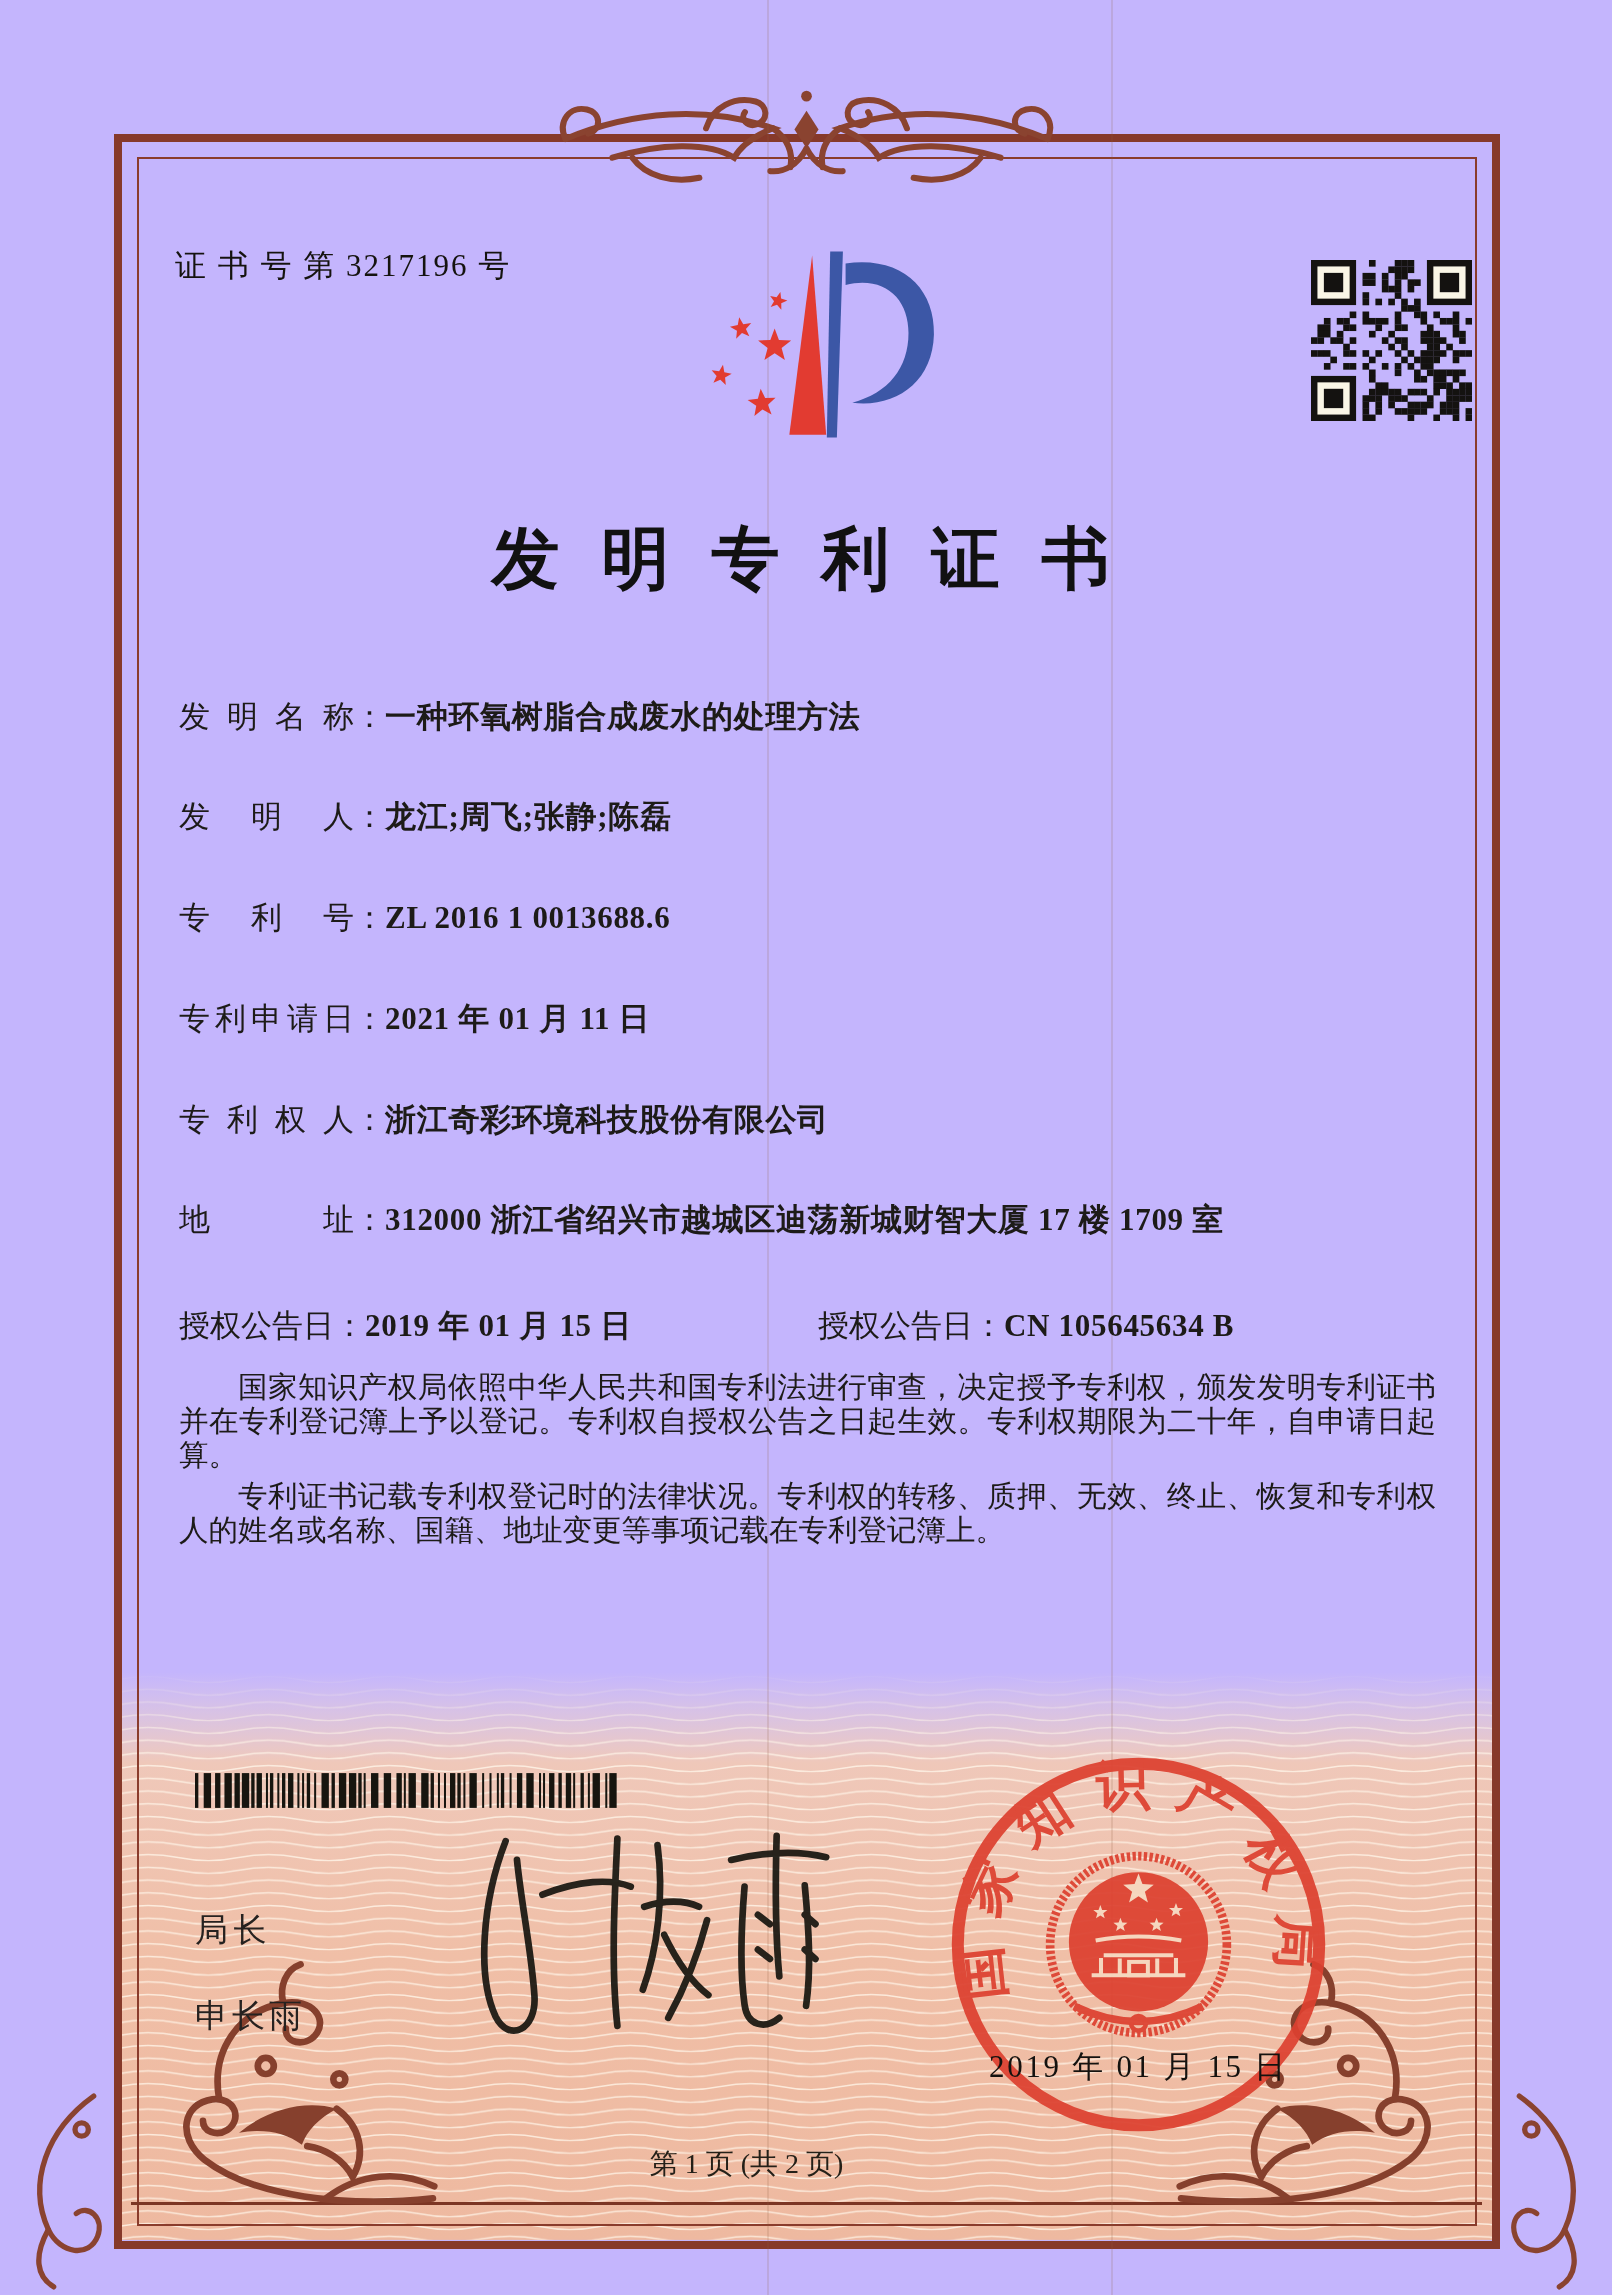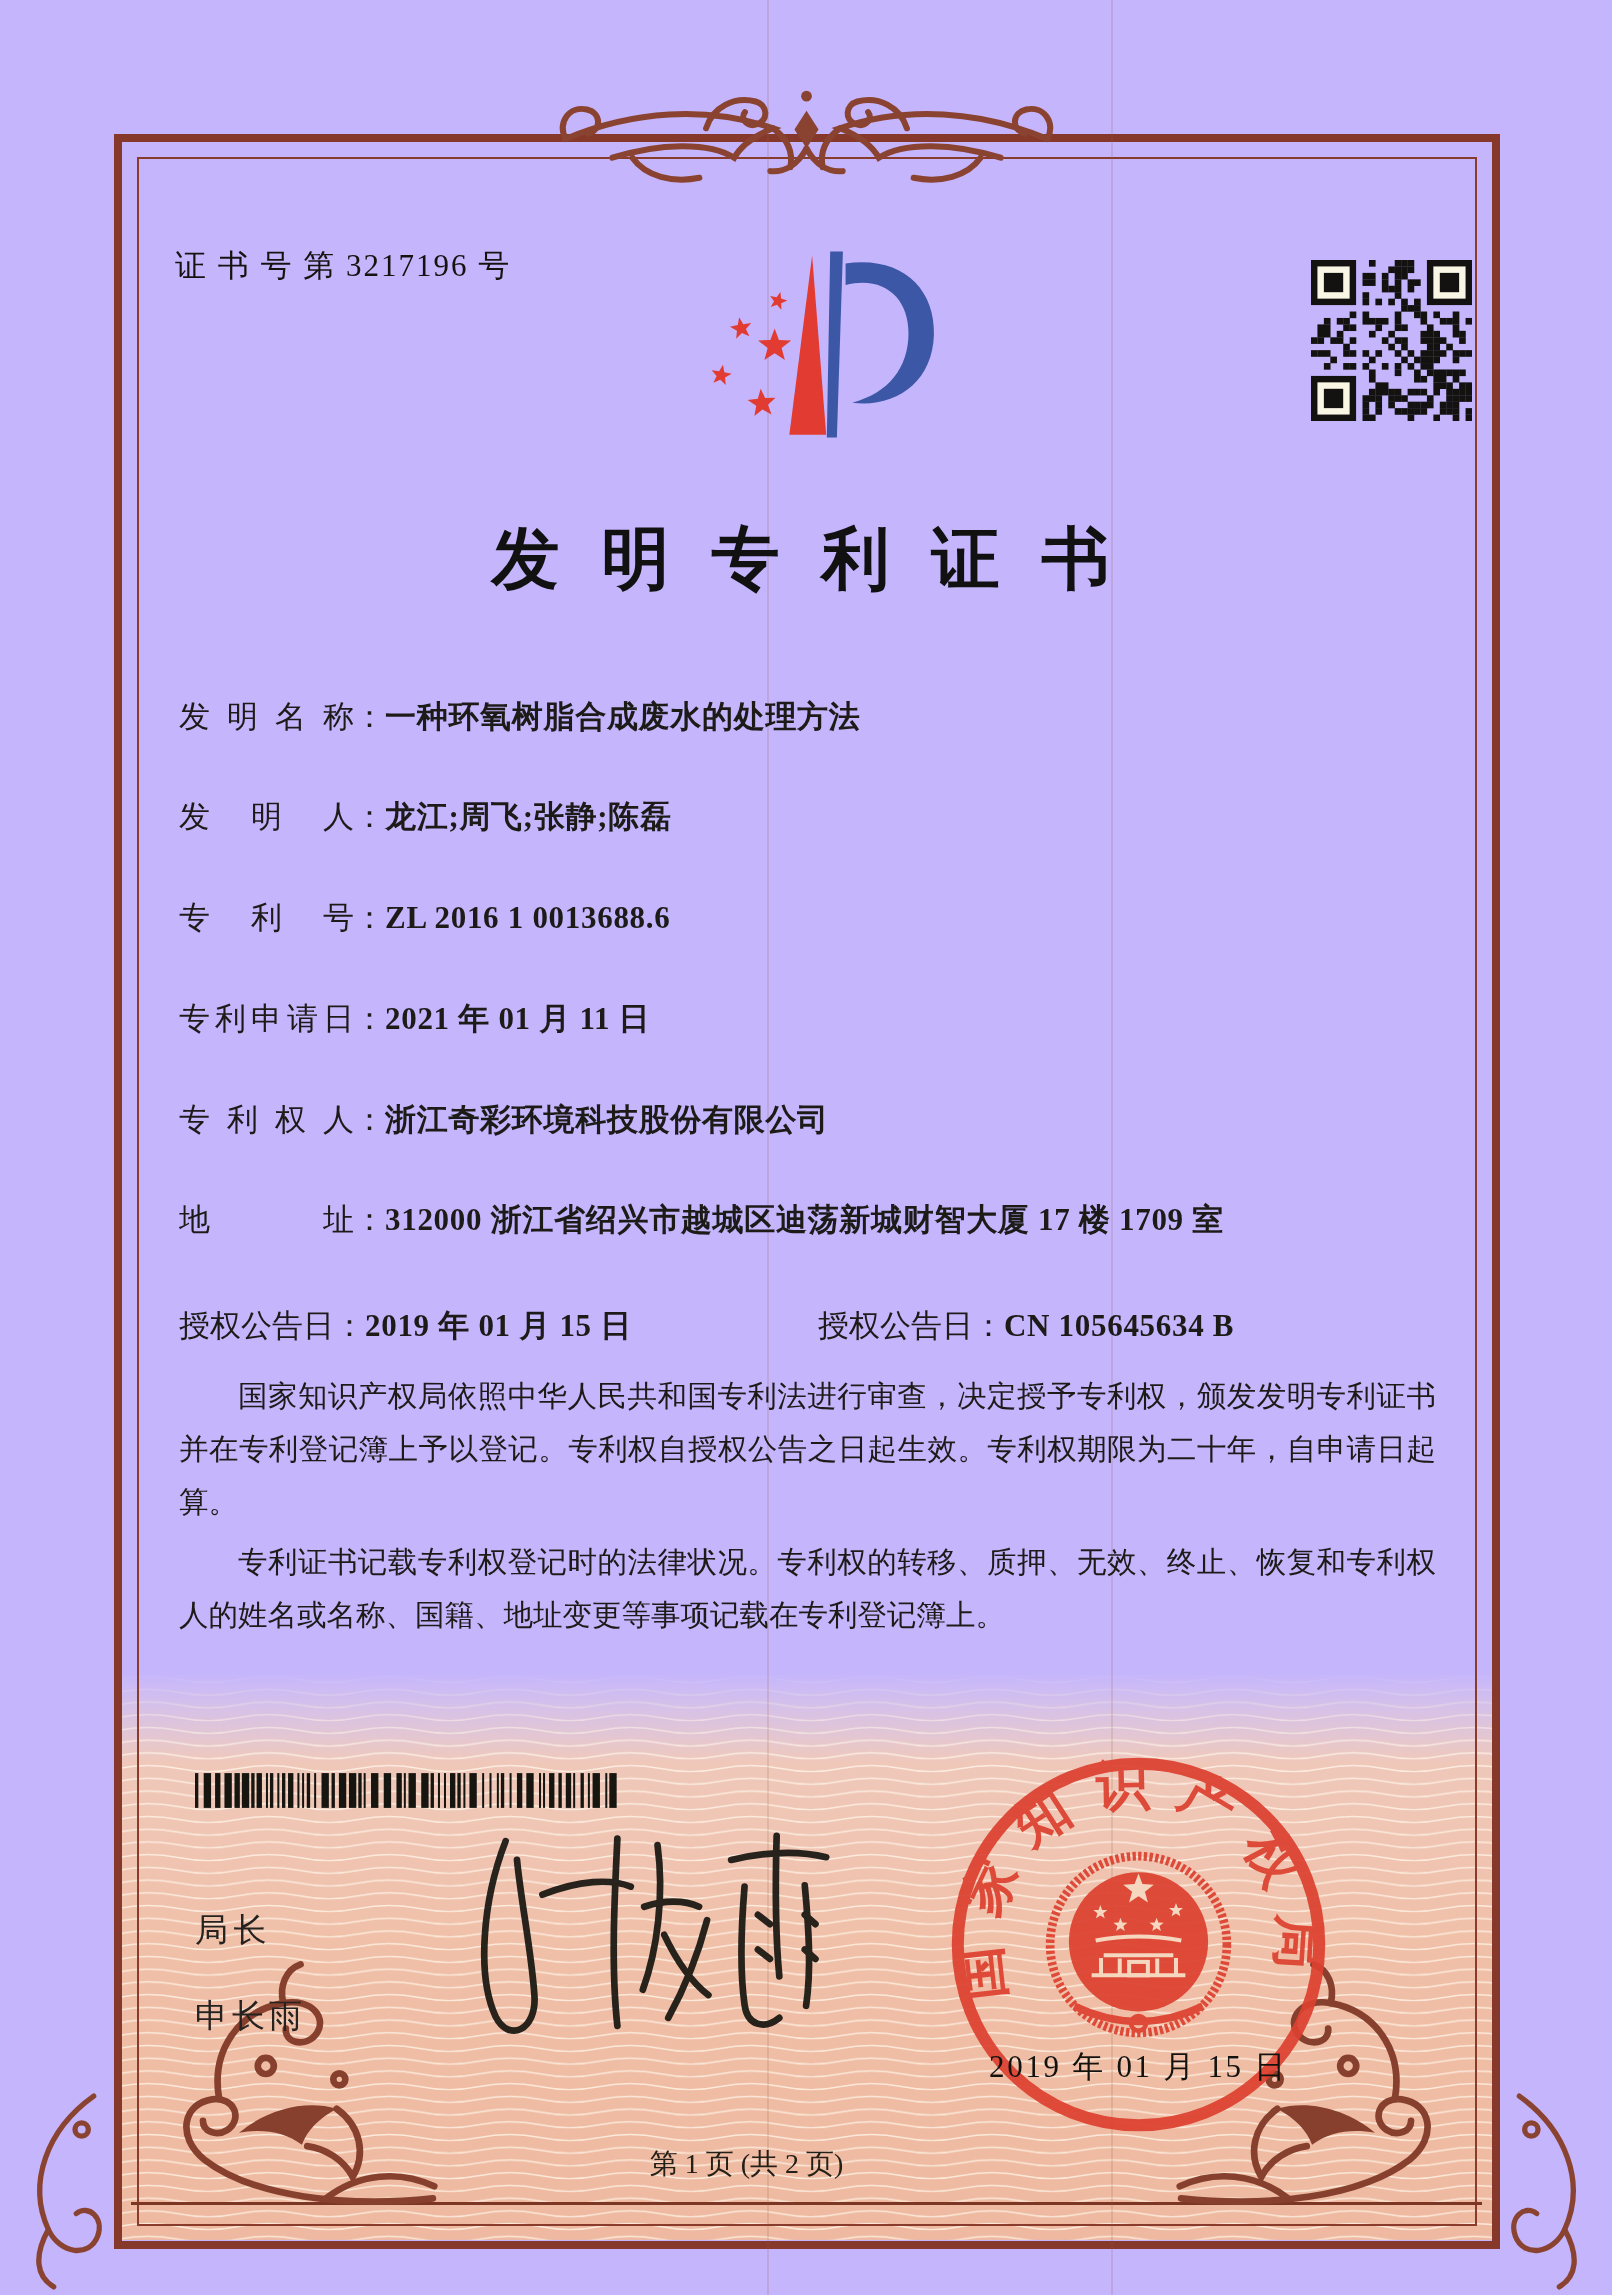--- a/index.html
+++ b/index.html
@@ -15,21 +15,21 @@
   .cert-no{left:175px;top:245px;font-size:31px;letter-spacing:2px;color:#15130f;}
   .title{left:0;right:12px;top:514px;text-align:center;font-size:68px;font-weight:600;
          letter-spacing:42px;padding-left:42px;color:#111;}
   .frow{position:absolute;left:179px;font-size:31px;line-height:43px;white-space:nowrap;}
   .flabel{display:inline-block;width:175px;text-align:justify;text-align-last:justify;}
   .fcolon{display:inline-block;width:31px;}
   .fval{letter-spacing:0.7px;font-weight:bold;}
   .frow.wrap{white-space:normal;}
   .frow.wrap .fval{display:inline-block;vertical-align:top;max-width:927px;letter-spacing:0.7px;}
   .gpair2{position:absolute;left:639px;top:0;}
-  .paras{position:absolute;left:179px;top:1370px;width:1257px;font-size:29.5px;line-height:53px;
+  .paras{position:absolute;left:179px;top:1370px;width:1257px;font-size:29.5px;line-height:34px;
          text-align:justify;}
   .paras p{margin:0 0 6.7px 0;text-indent:2em;}
   .director-label{left:195px;top:1908px;font-size:33px;font-family:"Liberation Sans","DejaVu Sans",sans-serif;letter-spacing:5.4px;color:#262220;}
   .director-name{left:195px;top:1994px;font-size:33px;font-family:"Liberation Sans","DejaVu Sans",sans-serif;letter-spacing:4px;color:#262220;}
   .seal-date{left:931px;top:2046px;width:415px;text-align:center;font-size:31px;letter-spacing:2.7px;color:#14120f;}
   .page-info{left:0;right:120px;top:2145px;text-align:center;font-size:28px;color:#242018;}
   .back-note{left:0;right:134px;top:2255px;text-align:center;font-size:28px;letter-spacing:4px;color:#242018;}
   svg{display:block;}
 </style>
 </head>

